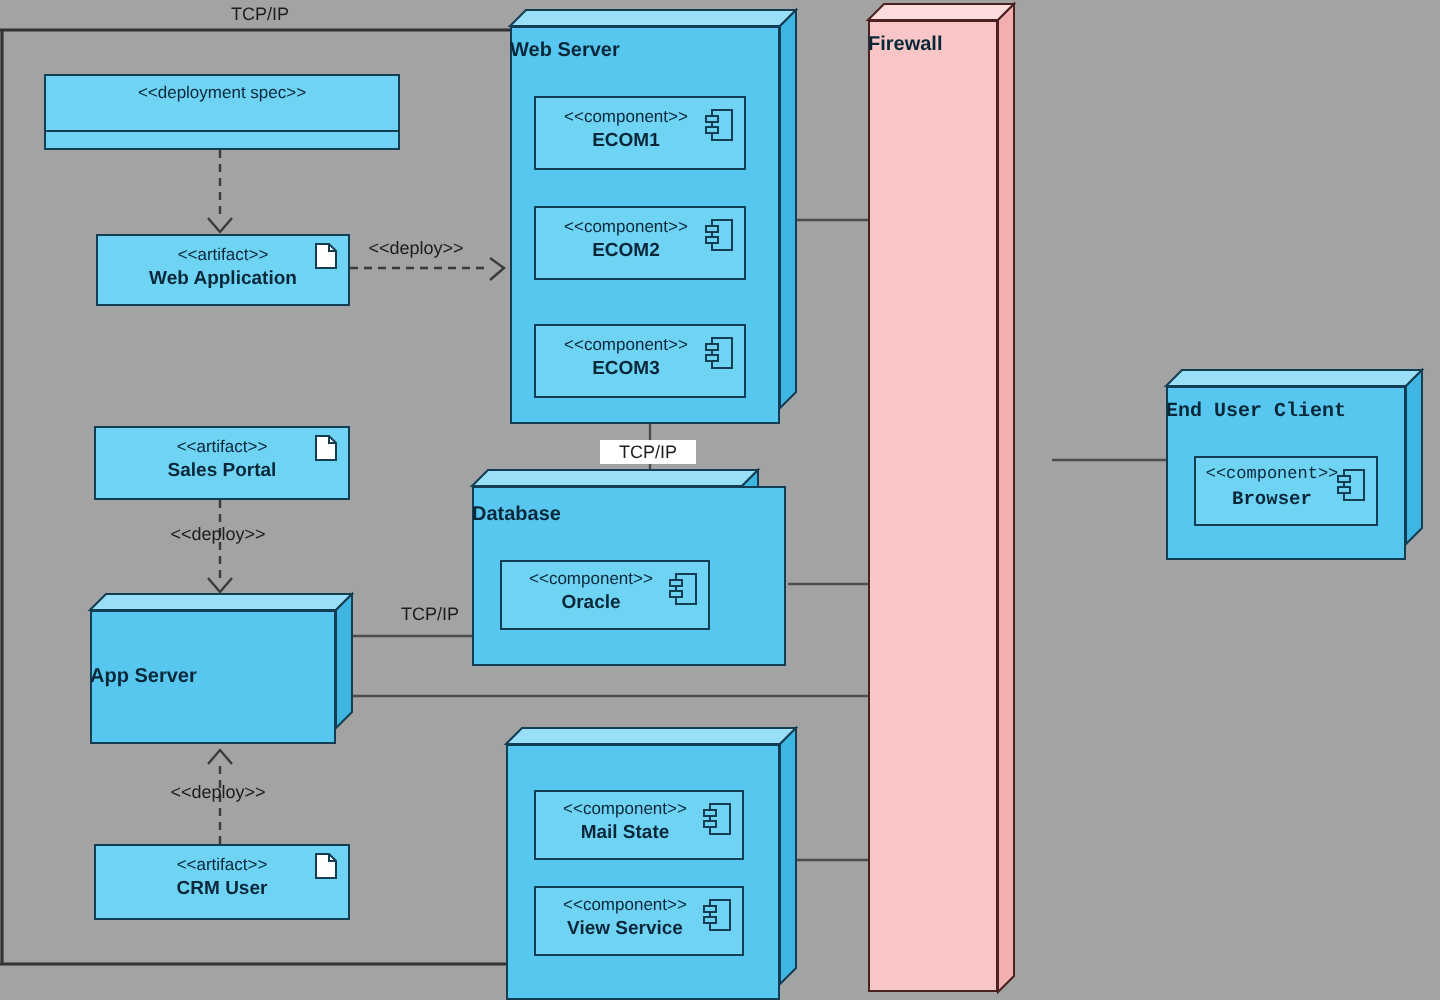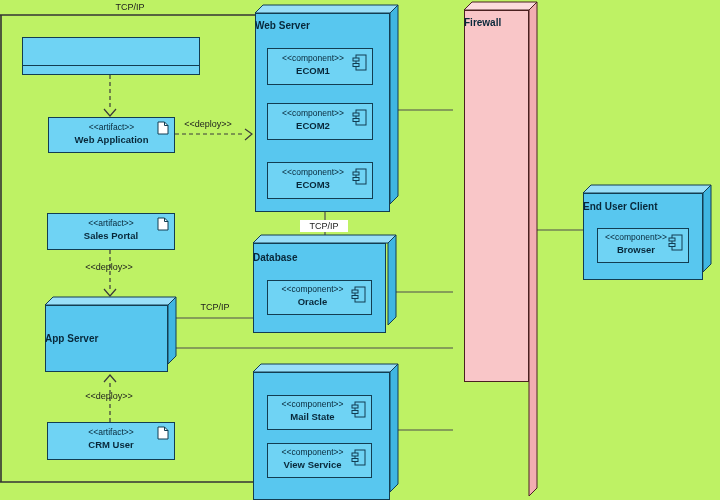--- a/index.html
+++ b/index.html
@@ -12,21 +12,21 @@
     --fw-fill:#F9C6C8;
     --fw-top:#FCDCDD;
     --fw-side:#F2AEB1;
     --fw-border:#4A2020;
     --line:#4d4d4d;
     --line-dark:#333333;
   }
   html,body{margin:0;padding:0;background:#ffffff;}
   #canvas{
     position:relative;width:720px;height:500px;overflow:hidden;
-    background:#bef264;
+    background:#a3a3a3;
     font-family:"Liberation Sans",sans-serif;color:var(--ink-text);
   }
   #connectors{position:absolute;left:0;top:0;z-index:0;}
   .node{position:absolute;z-index:2;}
   .bevel{position:absolute;left:0;top:-8px;overflow:visible;pointer-events:none;}
   .bevel polygon{stroke:var(--ink-border);stroke-width:1;}
   .bevel .top{fill:var(--bevel-top);}
   .bevel .side{fill:var(--bevel-side);}
   .fw .bevel polygon{stroke:var(--fw-border);}
   .fw .bevel .top{fill:var(--fw-top);}
@@ -83,20 +83,21 @@
   </svg>
 
   <div class="lbl" style="left:106px;top:2px;width:48px;">TCP/IP</div>
   <div class="lbl" style="left:178px;top:119px;width:60px;">&lt;&lt;deploy&gt;&gt;</div>
   <div class="lbl onwhite" style="left:300px;top:220px;width:44px;">TCP/IP</div>
   <div class="lbl" style="left:193px;top:302px;width:44px;">TCP/IP</div>
   <div class="lbl" style="left:79px;top:262px;width:60px;">&lt;&lt;deploy&gt;&gt;</div>
   <div class="lbl" style="left:79px;top:391px;width:60px;">&lt;&lt;deploy&gt;&gt;</div>
 
   <div class="artifact" style="left:22px;top:37px;width:178px;height:38px;">
+    <span class="stereo" style="padding-top:3px;">&lt;&lt;deployment spec&gt;&gt;</span>
     <div class="sep"></div>
   </div>
 
   <div class="artifact" style="left:48px;top:117px;width:127px;height:36px;">
     <span class="stereo">&lt;&lt;artifact&gt;&gt;</span>
     <span class="cname">Web Application</span>
     <svg class="doc-icon" width="12" height="14" viewBox="0 0 12 14">
       <path d="M1 1 H7.5 L11 4.5 V13 H1 Z" fill="#ffffff" stroke="var(--ink-border)" stroke-width="1"></path>
       <path d="M7.5 1 V4.5 H11" fill="none" stroke="var(--ink-border)" stroke-width="1"></path>
     </svg>
@@ -149,21 +150,21 @@
       <span class="stereo">&lt;&lt;component&gt;&gt;</span>
       <span class="cname">ECOM3</span>
       <svg class="comp-icon" width="15" height="17" viewBox="0 0 15 17">
         <rect x="4" y="1" width="10" height="15" fill="var(--box-fill)" stroke="var(--ink-border)"></rect>
         <rect x="1" y="4" width="6" height="3" fill="var(--box-fill)" stroke="var(--ink-border)"></rect>
         <rect x="1" y="9.5" width="6" height="3" fill="var(--box-fill)" stroke="var(--ink-border)"></rect>
       </svg>
     </div>
   </div>
 
-  <div class="node" style="left:253px;top:243px;width:133px;height:90px;">
+  <div class="node" style="left:236px;top:243px;width:157px;height:90px;">
     <svg class="bevel" width="143" height="98">
       <polygon class="top" points="0,8 8,0 143,0 135,8"></polygon>
       <polygon class="side" points="135,8 143,0 143,82 135,90"></polygon>
     </svg>
     <div class="face"></div>
     <div class="ntitle" style="top:9px;">Database</div>
     <div class="comp" style="left:14px;top:37px;width:105px;height:35px;">
       <span class="stereo" style="padding-top:3px;">&lt;&lt;component&gt;&gt;</span>
       <span class="cname">Oracle</span>
       <svg class="comp-icon" width="15" height="17" viewBox="0 0 15 17">
@@ -202,30 +203,30 @@
 
   <div class="node" style="left:45px;top:305px;width:123px;height:67px;">
     <svg class="bevel" width="131" height="75">
       <polygon class="top" points="0,8 8,0 131,0 123,8"></polygon>
       <polygon class="side" points="123,8 131,0 131,59 123,67"></polygon>
     </svg>
     <div class="face"></div>
     <div class="ntitle" style="top:28px;">App Server</div>
   </div>
 
-  <div class="node fw" style="left:464px;top:10px;width:65px;height:372px;border-radius:23px;">
+  <div class="node fw" style="left:434px;top:10px;width:65px;height:486px;border-radius:23px;">
     <svg class="bevel" width="73" height="494">
       <polygon class="top" points="0,8 8,0 73,0 65,8"></polygon>
       <polygon class="side" points="65,8 73,0 73,486 65,494"></polygon>
     </svg>
     <div class="face"></div>
     <div class="ntitle" style="top:7px;">Firewall</div>
   </div>
 
-  <div class="node" style="left:583px;top:193px;width:120px;height:87px;">
+  <div class="node" style="left:583px;top:193px;width:120px;height:87px;font-family:Liberation Mono, monospace;">
     <svg class="bevel" width="128" height="95">
       <polygon class="top" points="0,8 8,0 128,0 120,8"></polygon>
       <polygon class="side" points="120,8 128,0 128,79 120,87"></polygon>
     </svg>
     <div class="face"></div>
     <div class="ntitle" style="top:8px;">End User Client</div>
     <div class="comp" style="left:14px;top:35px;width:92px;height:35px;">
       <span class="stereo" style="padding-top:3px;">&lt;&lt;component&gt;&gt;</span>
       <span class="cname">Browser</span>
       <svg class="comp-icon" width="15" height="17" viewBox="0 0 15 17">

